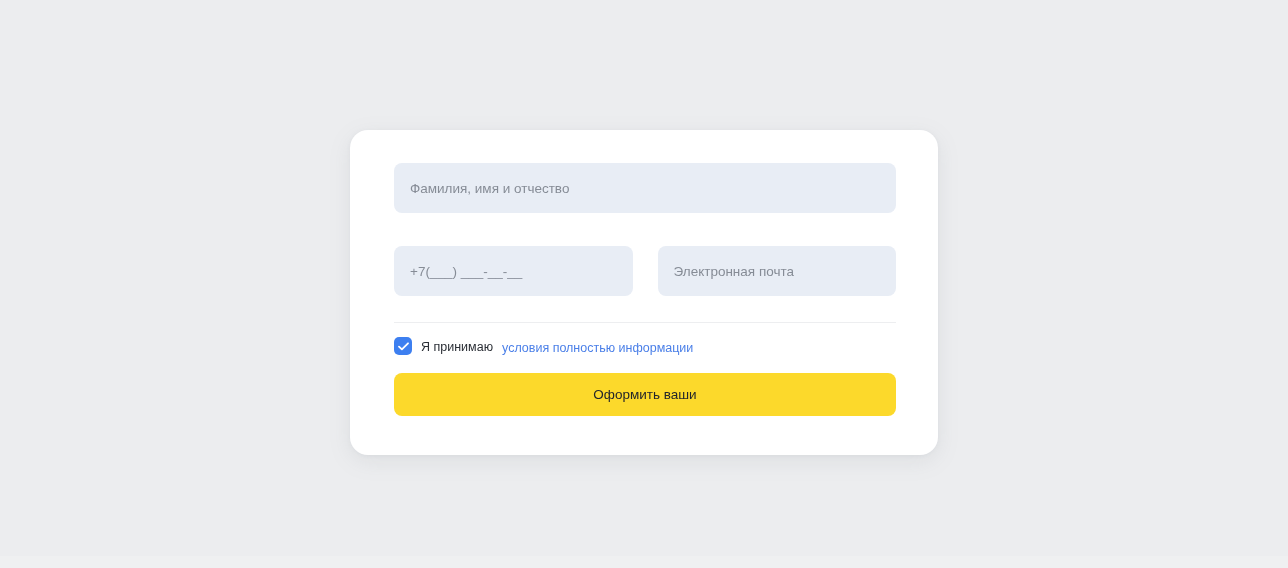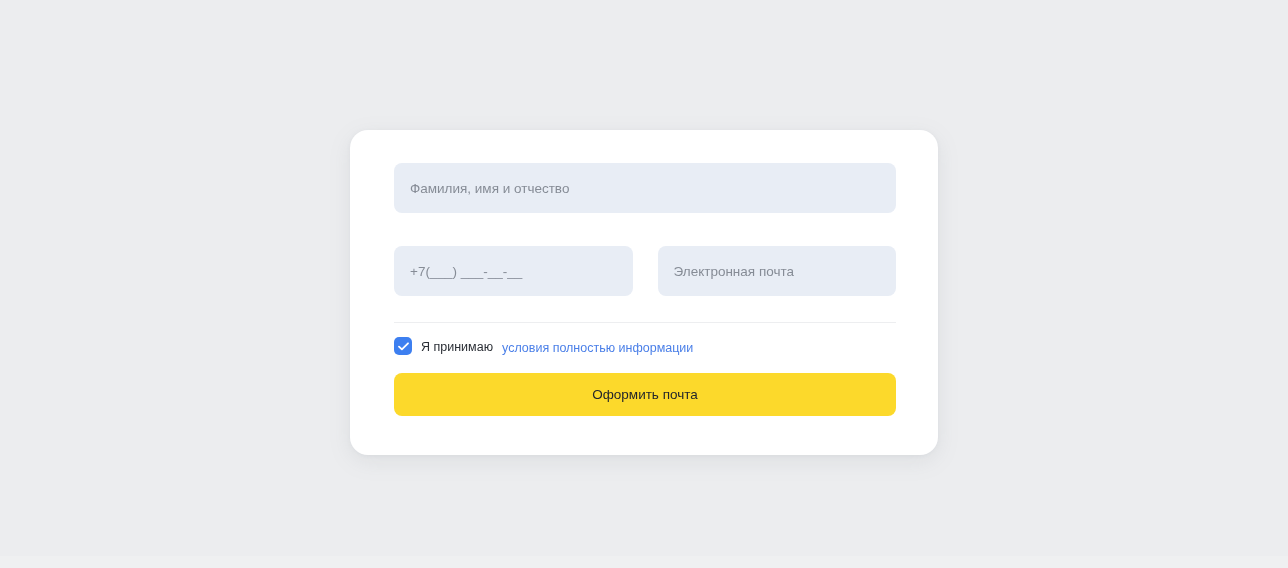--- a/index.html
+++ b/index.html
@@ -154,16 +154,16 @@
         <span>
           <svg width="11" height="9" viewBox="0 0 11 9" fill="none" xmlns="http://www.w3.org/2000/svg">
             <path d="M1 4.6L3.9 7.4L10 1.3" stroke="#FFFFFF" stroke-width="1.8" stroke-linecap="round" stroke-linejoin="round"></path>
           </svg>
         </span>
       </span>
       <span class="consent-text">Я принимаю</span>
       <a class="consent-link" href="#">условия полностью информации</a>
     </div>
 
-    <button class="submit">Оформить почта</button>
+    <button class="submit">Оформить ваши</button>
 
   </div>
 </div>
 
 </body></html>

